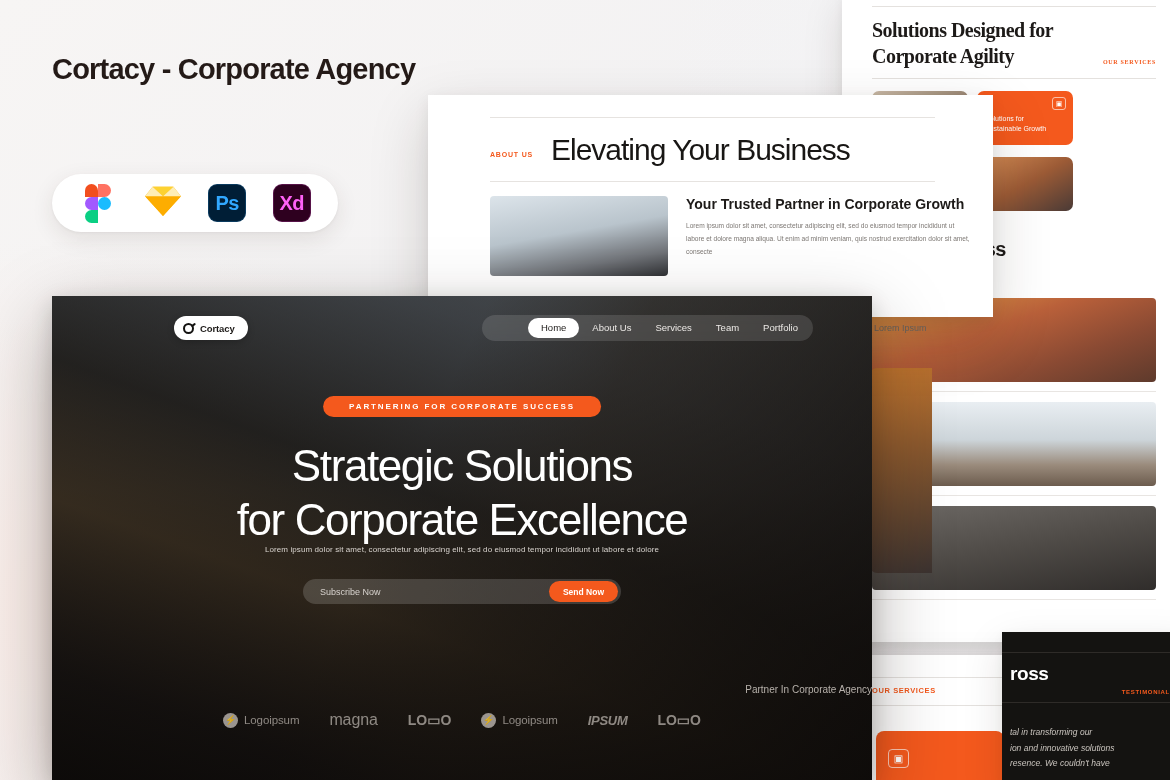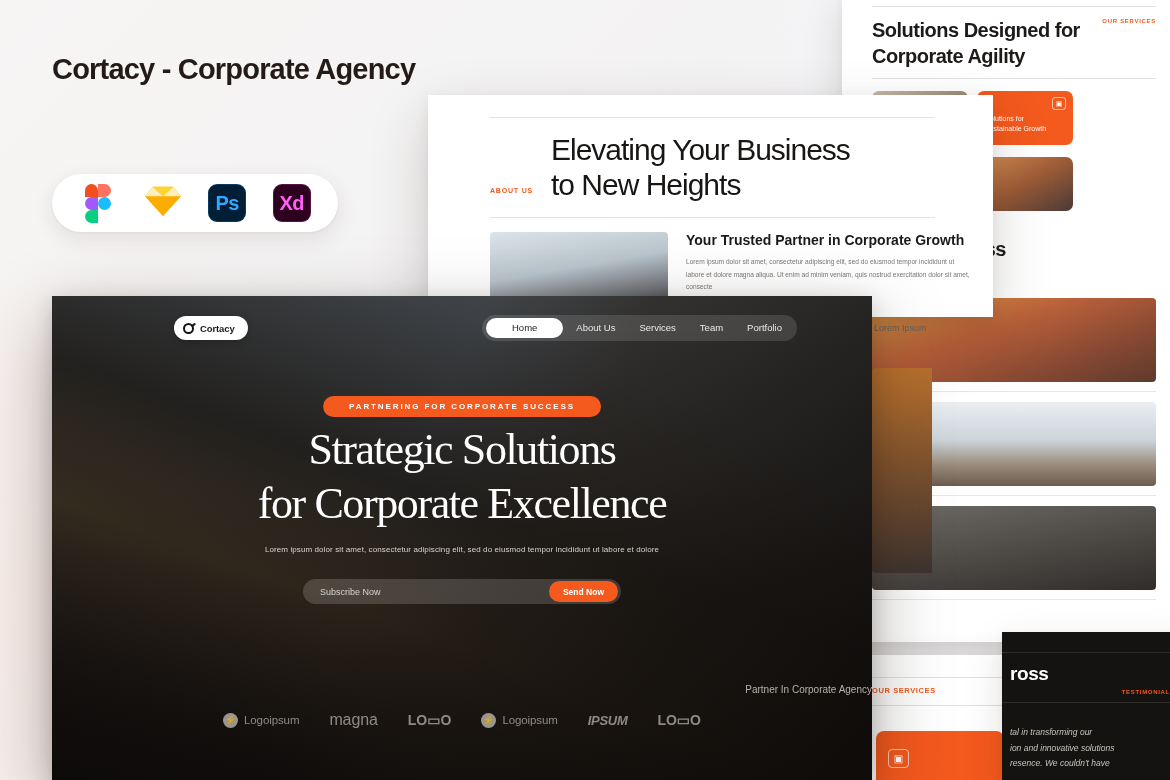--- a/index.html
+++ b/index.html
@@ -60,21 +60,21 @@
 
   
   .panel { position:absolute; background:#fff; overflow:hidden; }
   .shadow-lg { box-shadow:0 22px 55px rgba(40,25,18,.18), 0 4px 14px rgba(0,0,0,.07); }
   .shadow-md { box-shadow:0 14px 38px rgba(40,25,18,.13), 0 3px 10px rgba(0,0,0,.05); }
 
   
   #back-panel { left:842px; top:-6px; width:336px; height:648px; }
   .rp-pad { padding:12px 22px 0 30px; }
   .rule { height:1px; background:#e4e1de; width:100%; }
-  .rp-head { display:flex; align-items:flex-start; justify-content:space-between; padding:11px 0 9px; gap:4px; }
+  .rp-head { display:flex; align-items:flex-end; justify-content:space-between; padding:11px 0 9px; gap:4px;font-family:Liberation Serif, serif; }
   .rp-title { font-size:20px; font-weight:600; letter-spacing:-0.5px; color:#1d1a18; line-height:1.28; }
   .eyebrow { font-size:6px; font-weight:700; letter-spacing:.7px; color:#f4591d; white-space:nowrap; padding-bottom:4px; }
 
   .svc-row { display:flex; gap:9px; margin-top:12px; }
   .svc-card { width:96px; height:54px; border-radius:7px; overflow:hidden; position:relative; flex:none; }
   .svc-card.orange { background:#f4591d; padding:7px 8px; }
   .svc-num { font-size:7px; color:#ffffff99; font-weight:600; }
   .svc-icon {
     position:absolute; right:7px; top:6px; width:14px; height:13px;
     border:1.2px solid #ffffff9e; border-radius:3px;
@@ -151,30 +151,30 @@
   .logo-mark::after { content:""; position:absolute; width:5px; height:2.2px; background:#141311;
     right:-4px; top:-1px; transform:rotate(-38deg); border-radius:2px; }
   .logo-text { font-size:9.5px; font-weight:600; color:#1d1a18; letter-spacing:-0.1px; }
 
   .nav-group {
     position:absolute; left:430px; height:26px; border-radius:13px;
     background:rgba(255,255,255,.13); backdrop-filter:blur(4px);
     display:flex; align-items:center; padding:0 4px; gap:2px;
   }
   .nav-item { font-size:9.5px; color:#ece9e6; padding:0 11px; height:20px; line-height:20px; border-radius:10px; white-space:nowrap; }
-  .nav-item.active { background:#fff; color:#1d1a18; font-weight:500; padding:0 26px; }
+  .nav-item.active { background:#fff; color:#1d1a18; font-weight:500; padding:0 13px;margin-left:42px; }
 
   .badge {
     position:absolute; left:50%; transform:translateX(-50%); top:100px;
     background:#f4591d; color:#fff; font-size:8px; font-weight:600;
     letter-spacing:1.9px; padding:6px 26px; border-radius:12px; white-space:nowrap;
   }
   .hero-h1 {
-    position:absolute; left:0; right:0; top:127px; text-align:center;
-    font-size:44px; font-weight:500; color:#fff; letter-spacing:-1.4px; line-height:1.22;font-family:Liberation Serif, serif;
+    position:absolute; left:0; right:0; top:143px; text-align:center;
+    font-size:44px; font-weight:500; color:#fff; letter-spacing:-1.4px; line-height:1.22;
   }
   .hero-sub {
     position:absolute; left:0; right:0; top:249px; text-align:center;
     font-size:8px; color:#d9d4cf; letter-spacing:.1px;
   }
   .sub-form {
     position:absolute; left:50%; transform:translateX(-50%); top:283px;
     width:318px; height:25px; border-radius:13px;
     background:rgba(255,255,255,.16); display:flex; align-items:center;
     padding:0 3px 0 0; justify-content:space-between;
@@ -325,21 +325,20 @@
       <div>resence. We couldn't have</div>
     </div>
   </div>
 
   <div class="panel shadow-lg" id="about">
     <div class="ab-rule"></div>
     <div class="ab-head">
       <div class="ab-eyebrow">ABOUT US</div>
       <div class="ab-title">
         <div>Elevating Your Business</div>
-        <div>to New Heights</div>
       </div>
     </div>
     <div class="ab-rule2"></div>
     <div class="ab-body">
       <div class="ab-img" style="background:linear-gradient(170deg,#dce4ea 0%,#b9c4cc 45%,#6f7277 78%,#2f3033 100%);"></div>
       <div>
         <div class="ab-sub">Your Trusted Partner in Corporate Growth</div>
         <div class="ab-para">Lorem ipsum dolor sit amet, consectetur adipiscing elit, sed do eiusmod tempor incididunt ut labore et dolore magna aliqua. Ut enim ad minim veniam, quis nostrud exercitation dolor sit amet, consecte</div>
       </div>
     </div>

